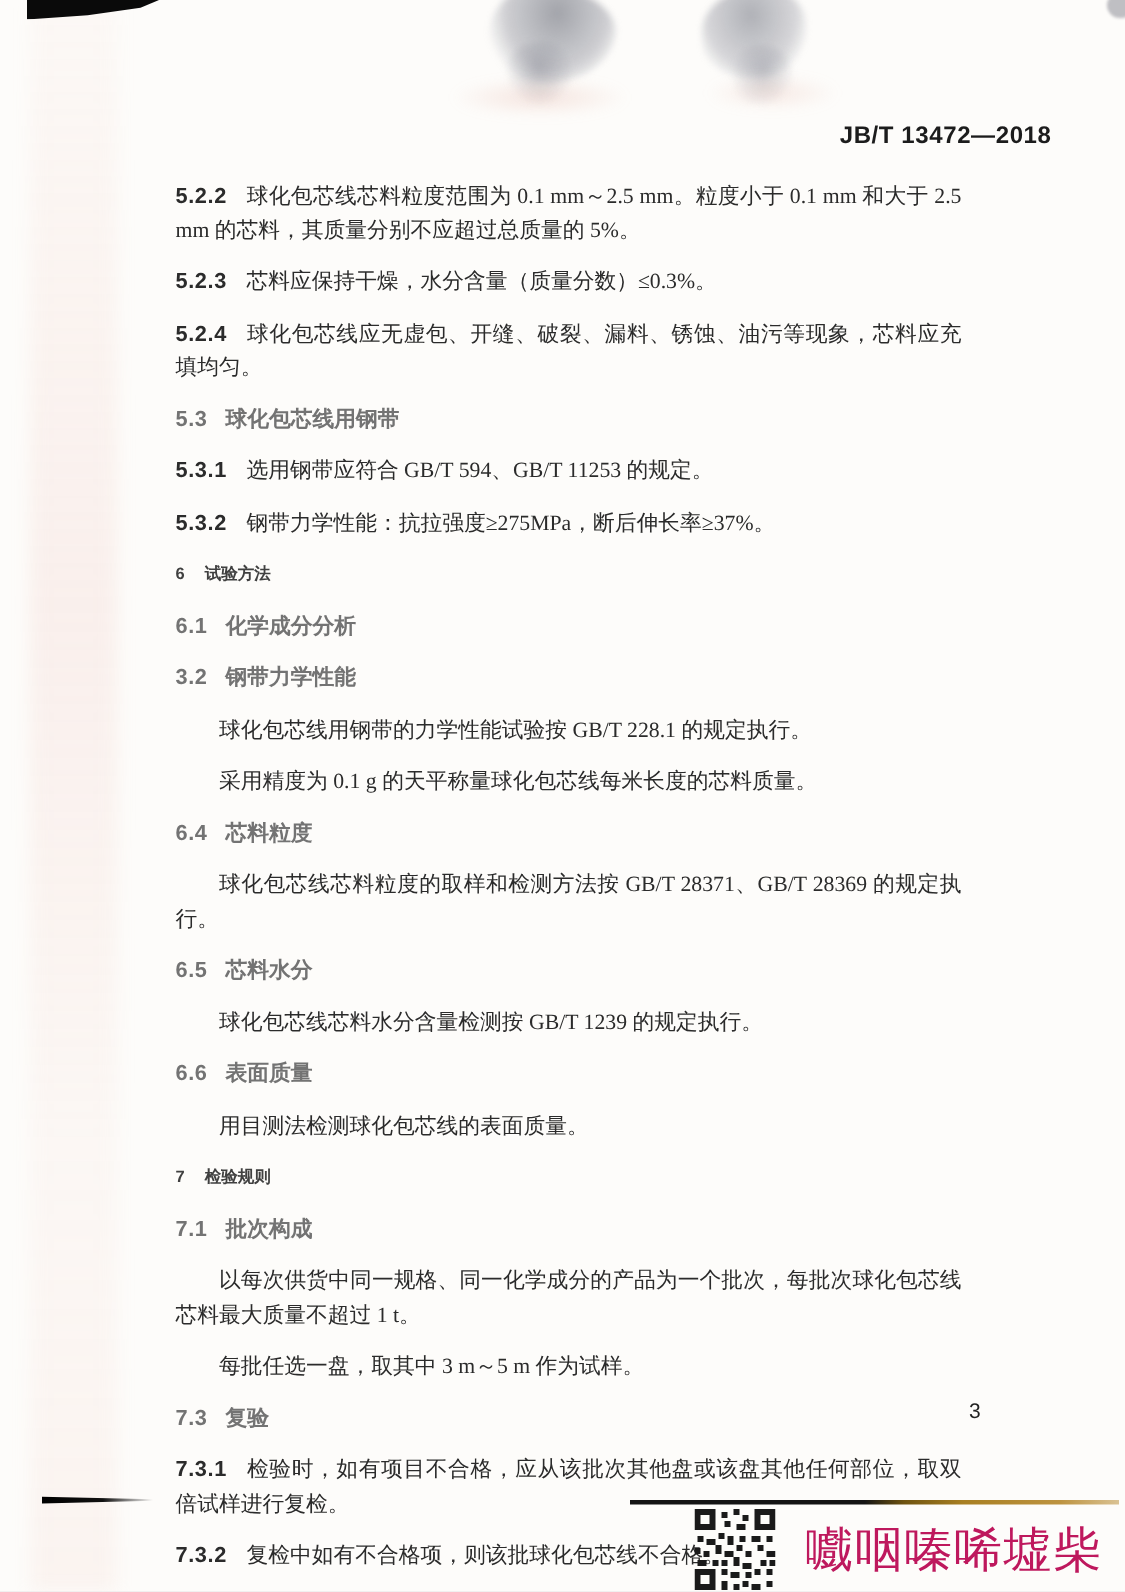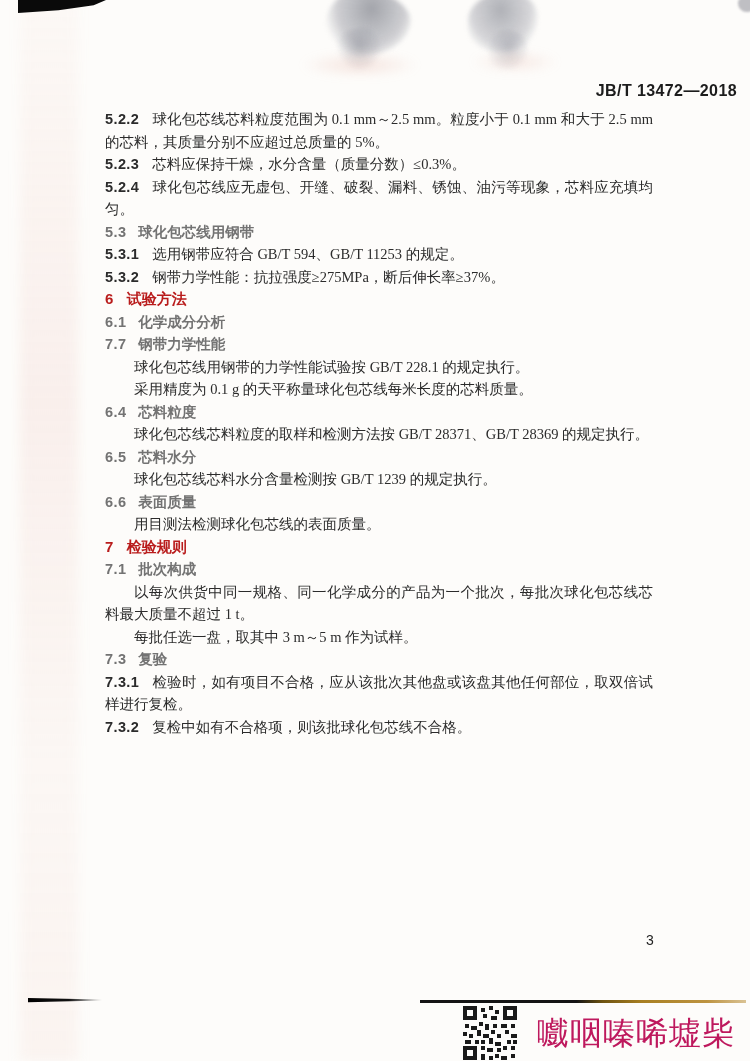--- a/index.html
+++ b/index.html
@@ -34,30 +34,30 @@
   .corner-mark{position:absolute;right:-4px;top:-4px;width:16px;height:16px;filter:blur(1px);
     border-radius:50% 50% 40% 60%;background:rgba(150,150,158,.6);}
   .streak-bottomleft{position:absolute;left:28px;top:997px;width:74px;height:6px;
     clip-path:polygon(0 15%,100% 42%,100% 58%,0 88%);
     background:linear-gradient(to right,#000 0%,#111 55%,rgba(60,60,60,.55) 80%,rgba(90,90,90,0) 100%);}
   .footer-line{position:absolute;left:420px;top:1000px;width:326px;height:3px;
     background:linear-gradient(to right,#141414 0%,#141414 48%,#6e5310 56%,#a87f22 68%,#bd9340 88%,rgba(189,147,64,.55) 100%);}
   
   .header{position:absolute;left:0;top:82px;width:701px;text-align:right;
     font-family:"Liberation Sans","DejaVu Sans",sans-serif;font-weight:bold;
-    font-size:16px;letter-spacing:.4px;color:#1c1c1c;padding-left:36px;}
+    font-size:16px;letter-spacing:.4px;color:#1c1c1c;}
   .content{position:absolute;left:105px;top:108px;width:548px;
     font-size:14.5px;line-height:22.5px;text-align:justify;}
-  .content p{margin:0;}
+  .content p{margin:12px;}
   .num{font-family:"Liberation Sans","DejaVu Sans",sans-serif;font-weight:bold;letter-spacing:.4px;}
   .clause{margin:0;}
   .clause .num{margin-right:13px;}
   .h2{font-family:"Liberation Sans","DejaVu Sans",sans-serif;font-weight:bold;margin:5px 0 4px;color:#737373;}
   .h2 .num{margin-right:12px;}
-  .h1{font-family:"Liberation Sans","DejaVu Sans",sans-serif;font-weight:bold;margin:12px 0 9px;font-size:15px;color:#b91c1c;}
+  .h1{font-family:"Liberation Sans","DejaVu Sans",sans-serif;font-weight:bold;margin:12px 0 9px;font-size:11px;color:#404040;}
   .h1 .num{margin-right:13px;}
   .para{text-indent:2em;margin:1px 0 2px;}
   .page-num{position:absolute;left:646px;top:932px;font-size:14px;
     font-family:"Liberation Sans","DejaVu Sans",sans-serif;color:#222;}
   
   .qr{position:absolute;left:463px;top:1006px;width:54px;height:56px;}
   .watermark{position:absolute;left:526px;top:1012px;width:220px;
     font-size:32px;letter-spacing:1px;color:#be185d;
     font-family:"Liberation Serif","DejaVu Serif",serif;text-align:center;}
 </style>
@@ -82,21 +82,21 @@
 
   <div class="content">
     <p class="clause"><span class="num">5.2.2</span><span>球化包芯线芯料粒度范围为 0.1 mm～2.5 mm。粒度小于 0.1 mm 和大于 2.5 mm 的芯料，其质量分别不应超过总质量的 5%。</span></p>
     <p class="clause"><span class="num">5.2.3</span><span>芯料应保持干燥，水分含量（质量分数）≤0.3%。</span></p>
     <p class="clause"><span class="num">5.2.4</span><span>球化包芯线应无虚包、开缝、破裂、漏料、锈蚀、油污等现象，芯料应充填均匀。</span></p>
     <p class="h2"><span class="num">5.3</span><span>球化包芯线用钢带</span></p>
     <p class="clause"><span class="num">5.3.1</span><span>选用钢带应符合 GB/T 594、GB/T 11253 的规定。</span></p>
     <p class="clause"><span class="num">5.3.2</span><span>钢带力学性能：抗拉强度≥275MPa，断后伸长率≥37%。</span></p>
     <p class="h1"><span class="num">6</span><span>试验方法</span></p>
     <p class="h2"><span class="num">6.1</span><span>化学成分分析</span></p>
-    <p class="h2"><span class="num">7.7</span><span>钢带力学性能</span></p>
+    <p class="h2"><span class="num">3.2</span><span>钢带力学性能</span></p>
     <p class="para">球化包芯线用钢带的力学性能试验按 GB/T 228.1 的规定执行。</p>
     <p class="para">采用精度为 0.1 g 的天平称量球化包芯线每米长度的芯料质量。</p>
     <p class="h2"><span class="num">6.4</span><span>芯料粒度</span></p>
     <p class="para">球化包芯线芯料粒度的取样和检测方法按 GB/T 28371、GB/T 28369 的规定执行。</p>
     <p class="h2"><span class="num">6.5</span><span>芯料水分</span></p>
     <p class="para">球化包芯线芯料水分含量检测按 GB/T 1239 的规定执行。</p>
     <p class="h2"><span class="num">6.6</span><span>表面质量</span></p>
     <p class="para">用目测法检测球化包芯线的表面质量。</p>
     <p class="h1"><span class="num">7</span><span>检验规则</span></p>
     <p class="h2"><span class="num">7.1</span><span>批次构成</span></p>

